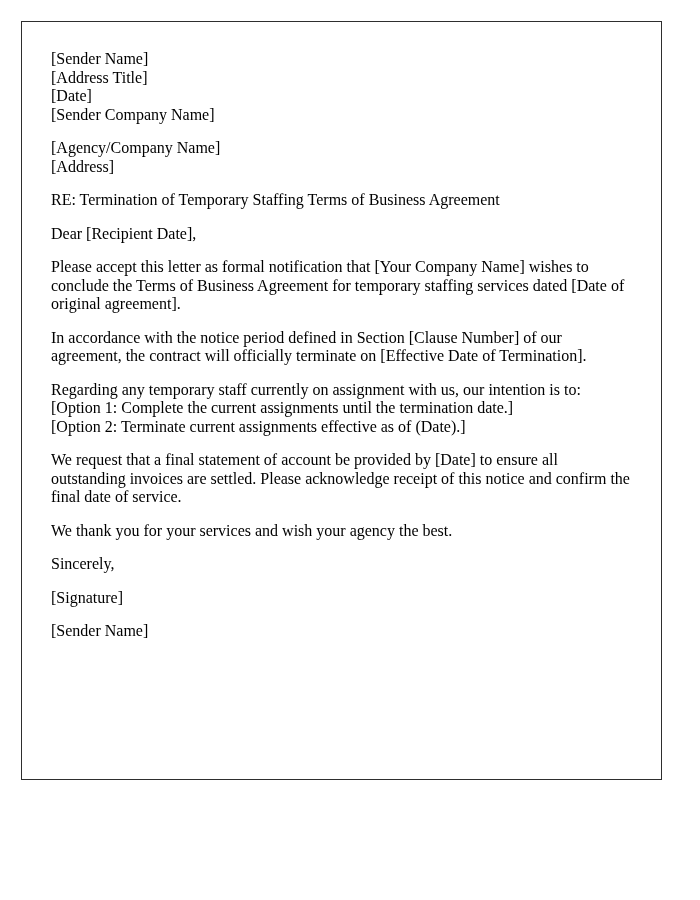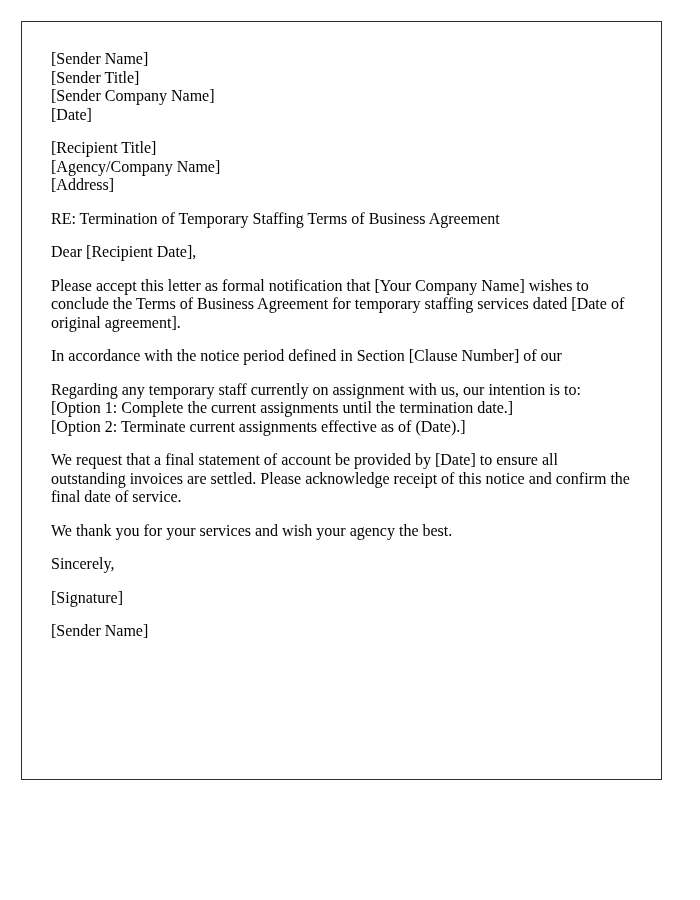--- a/index.html
+++ b/index.html
@@ -42,47 +42,47 @@
   }
 </style>
 </head>
 <body>
 
 <div class="canvas">
   <div class="letter-page">
 
     <div class="block">
       <div class="line">[Sender Name]</div>
-      <div class="line">[Sender Title]</div>
+      <div class="line">[Address Title]</div>
+      <div class="line">[Date]</div>
       <div class="line">[Sender Company Name]</div>
-      <div class="line">[Date]</div>
     </div>
 
     <div class="block">
-      <div class="line">[Recipient Title]</div>
       <div class="line">[Agency/Company Name]</div>
       <div class="line">[Address]</div>
     </div>
 
     <div class="block subject">
       <div class="line">RE: Termination of Temporary Staffing Terms of Business Agreement</div>
     </div>
 
     <div class="block">
       <div class="line">Dear [Recipient Date],</div>
     </div>
 
     <div class="block">
       <div class="line">Please accept this letter as formal notification that [Your Company Name] wishes to</div>
       <div class="line">conclude the Terms of Business Agreement for temporary staffing services dated [Date of</div>
       <div class="line">original agreement].</div>
     </div>
 
     <div class="block">
       <div class="line">In accordance with the notice period defined in Section [Clause Number] of our</div>
+      <div class="line">agreement, the contract will officially terminate on [Effective Date of Termination].</div>
     </div>
 
     <div class="block">
       <div class="line">Regarding any temporary staff currently on assignment with us, our intention is to:</div>
       <div class="line">[Option 1: Complete the current assignments until the termination date.]</div>
       <div class="line">[Option 2: Terminate current assignments effective as of (Date).]</div>
     </div>
 
     <div class="block">
       <div class="line">We request that a final statement of account be provided by [Date] to ensure all</div>

